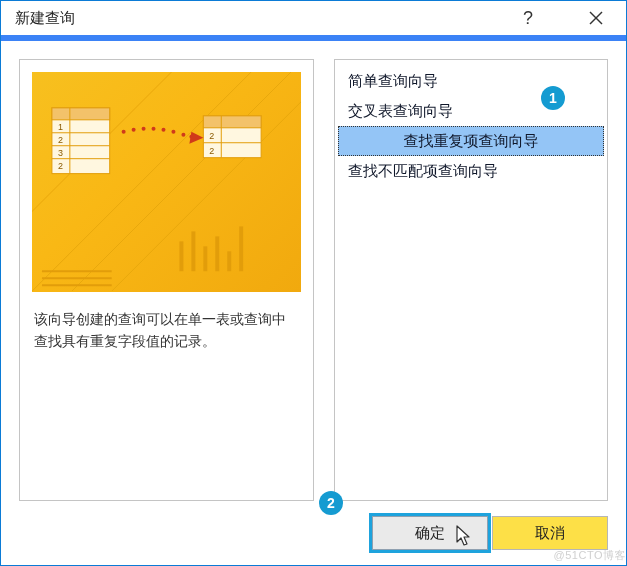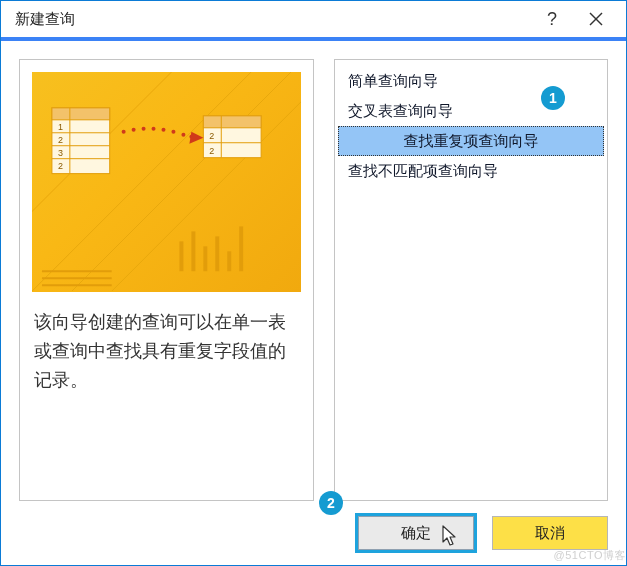--- a/index.html
+++ b/index.html
@@ -19,21 +19,22 @@
     flex-direction: column;
     position: relative;
   }
   .titlebar {
     height: 40px;
     display: flex;
     align-items: center;
     padding: 0 8px 0 14px;
     font-size: 15px;
     color: #222;
-    border-bottom: 4px solid #3b82f6;
+    border-bottom: 6px solid #3b82f6;
+    gap: 24px;
   }
   .titlebar .title { flex: 1; }
   .titlebar .help-btn,
   .titlebar .close-btn {
     width: 44px;
     height: 32px;
     display: flex;
     align-items: center;
     justify-content: center;
     color: #333;
@@ -58,21 +59,21 @@
   .illustration {
     width: 100%;
     height: 220px;
     background: linear-gradient(135deg, #f7c01f 0%, #f9b815 40%, #f1a90e 100%);
     position: relative;
     overflow: hidden;
     margin-bottom: 14px;
   }
   .illustration svg { position: absolute; inset: 0; }
   .desc {
-    font-size: 18px;
+    font-size: 14px;
     line-height: 1.6;
     color: #333;
     padding: 2px 2px 0 2px;
   }
   .right-pane {
     flex: 1;
     border: 1px solid #c4c4c4;
     background: #fff;
     display: flex;
     flex-direction: column;
@@ -94,21 +95,21 @@
     background: #94c5f6;
     outline: 1px dotted #333;
     outline-offset: -1px;
     text-align: center;
   }
   .footer {
     height: 64px;
     display: flex;
     align-items: center;
     justify-content: flex-end;
-    gap: 18px;
+    gap: 4px;
     padding: 0 18px 0 0;
     position: relative;
   }
   .btn {
     width: 116px;
     height: 34px;
     border: 1px solid #b6b6b6;
     background: #fde047;
     display: flex;
     align-items: center;

